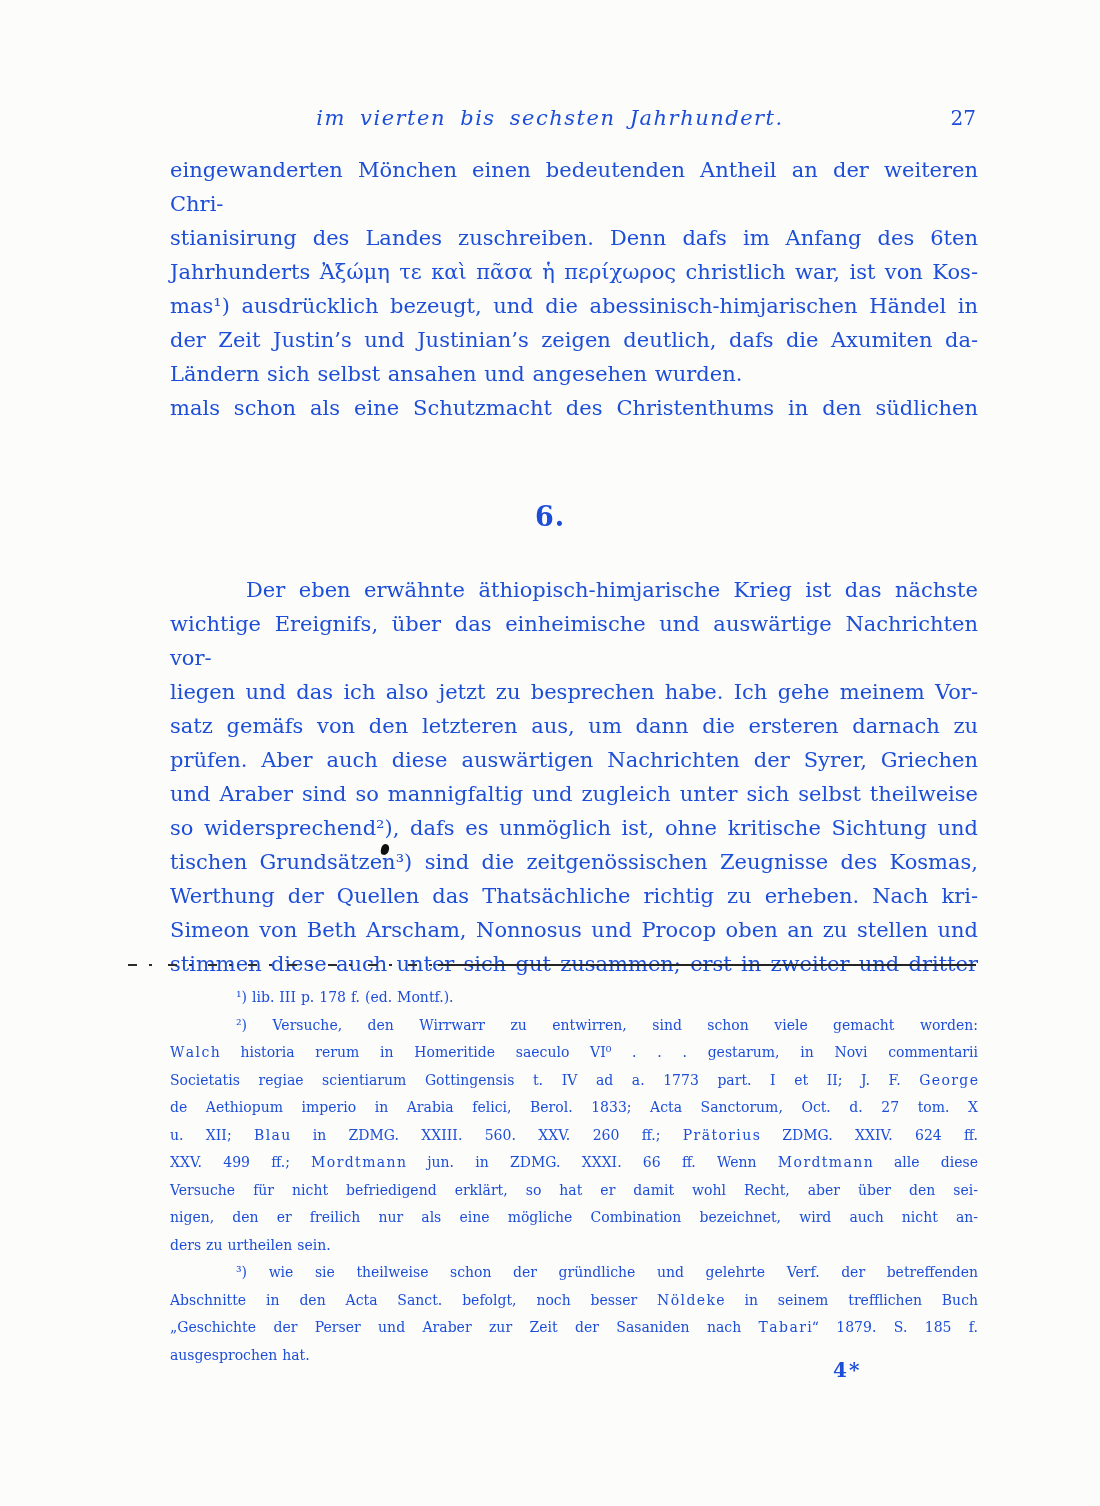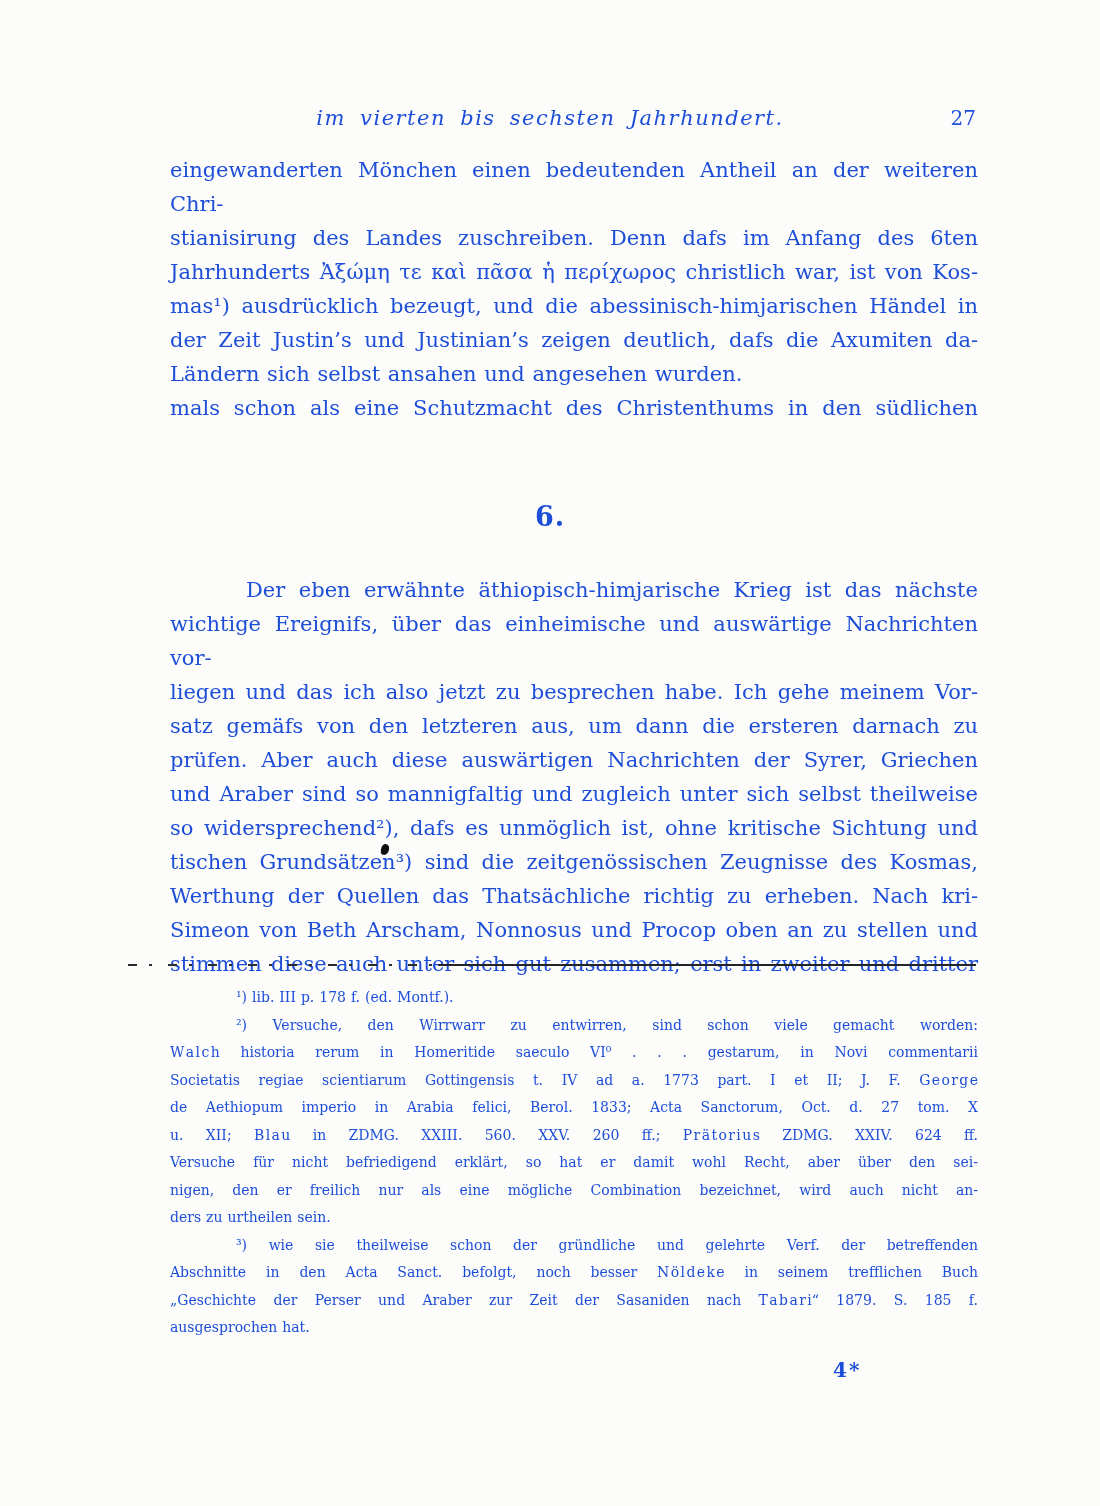--- a/index.html
+++ b/index.html
@@ -127,20 +127,21 @@
     <span class="solidseg"></span>
   </div>
 
   <div class="block footnotes">
       <div class="tline indent pend">¹) lib. III p. 178 f. (ed. Montf.).</div>
       <div class="tline indent">²) Versuche, den Wirrwarr zu entwirren, sind schon viele gemacht worden:</div>
       <div class="tline">W a l c h historia rerum in Homeritide saeculo VI⁰ . . . gestarum, in Novi commentarii</div>
       <div class="tline">Societatis regiae scientiarum Gottingensis t. IV ad a. 1773 part. I et II; J. F. G e o r g e</div>
       <div class="tline">de Aethiopum imperio in Arabia felici, Berol. 1833; Acta Sanctorum, Oct. d. 27 tom. X</div>
       <div class="tline">u. XII; B l a u in ZDMG. XXIII. 560. XXV. 260 ff.; P r ä t o r i u s ZDMG. XXIV. 624 ff.</div>
+      <div class="tline">XXV. 499 ff.; M o r d t m a n n jun. in ZDMG. XXXI. 66 ff. Wenn M o r d t m a n n alle diese</div>
       <div class="tline">Versuche für nicht befriedigend erklärt, so hat er damit wohl Recht, aber über den sei-</div>
       <div class="tline">nigen, den er freilich nur als eine mögliche Combination bezeichnet, wird auch nicht an-</div>
       <div class="tline pend">ders zu urtheilen sein.</div>
       <div class="tline indent">³) wie sie theilweise schon der gründliche und gelehrte Verf. der betreffenden</div>
       <div class="tline">Abschnitte in den Acta Sanct. befolgt, noch besser N ö l d e k e in seinem trefflichen Buch</div>
       <div class="tline">„Geschichte der Perser und Araber zur Zeit der Sasaniden nach T a b a r i“ 1879. S. 185 f.</div>
       <div class="tline pend">ausgesprochen hat.</div>
     </div>
 
   <div class="signature">4*</div>

